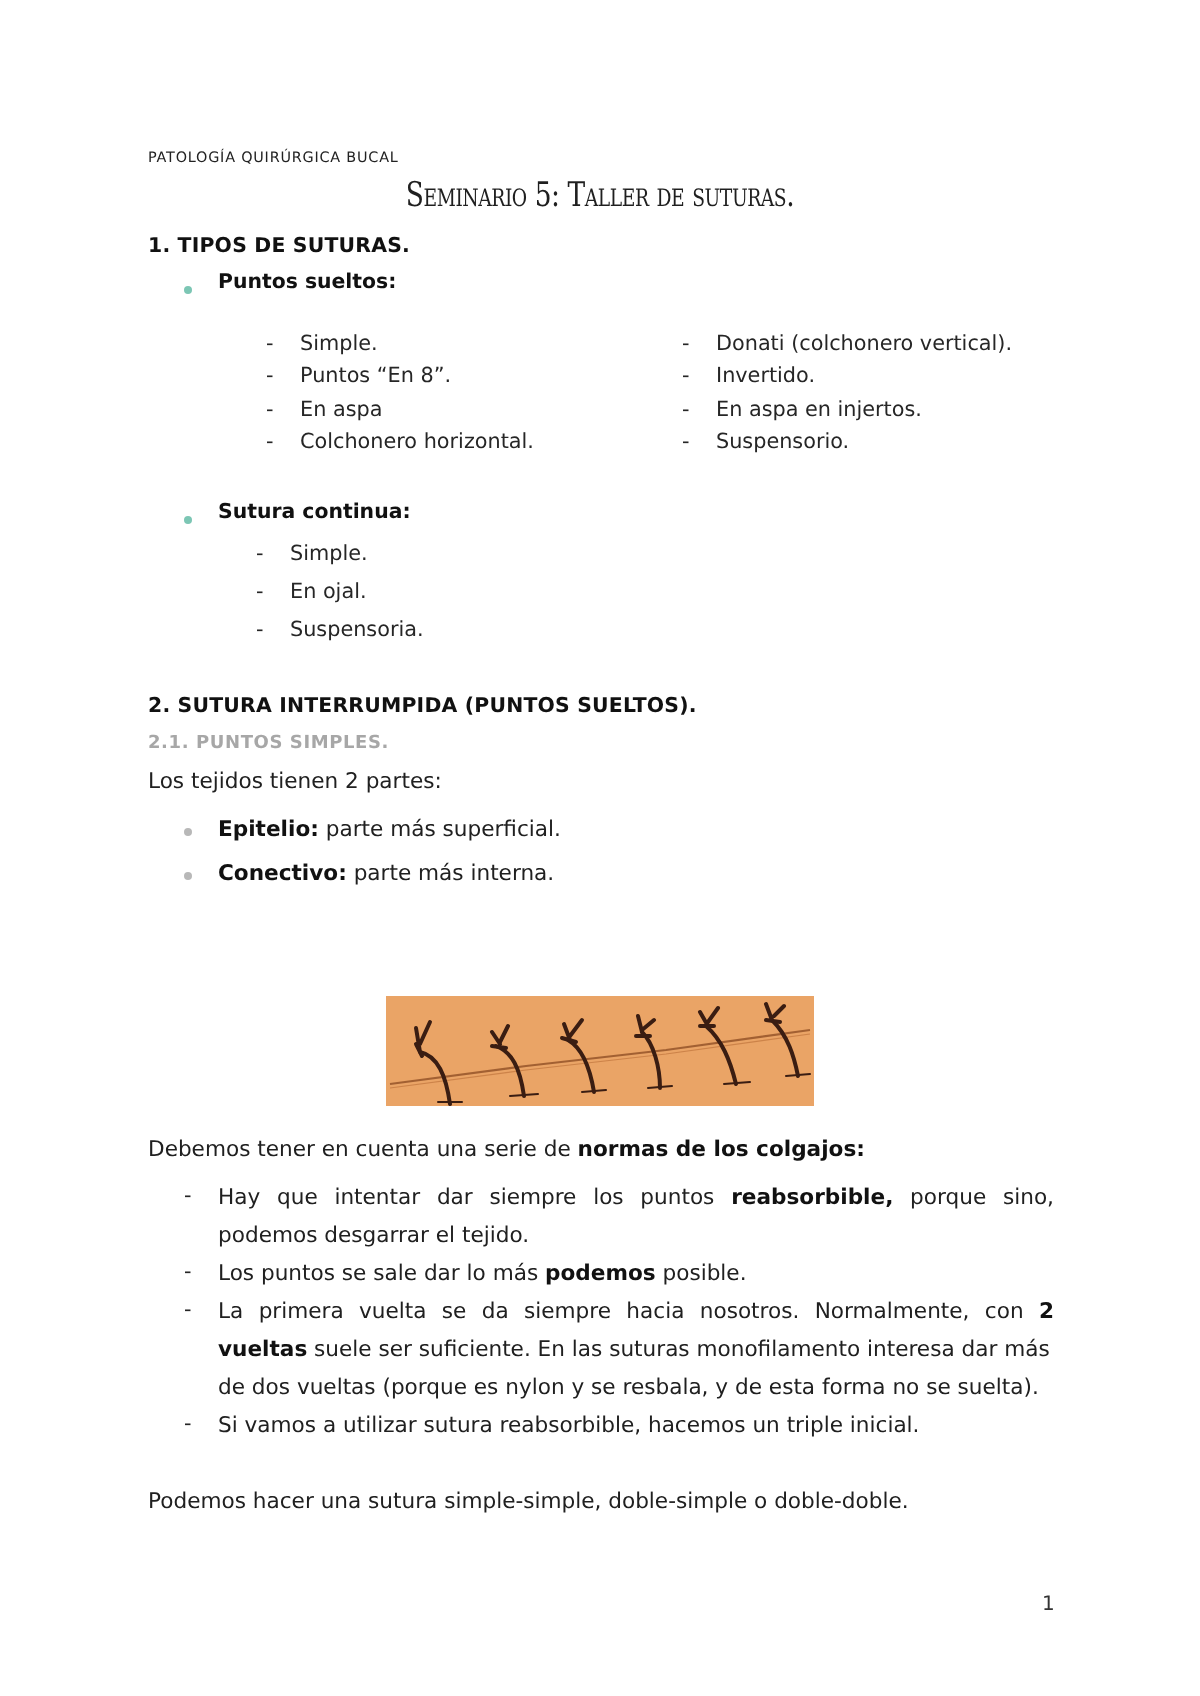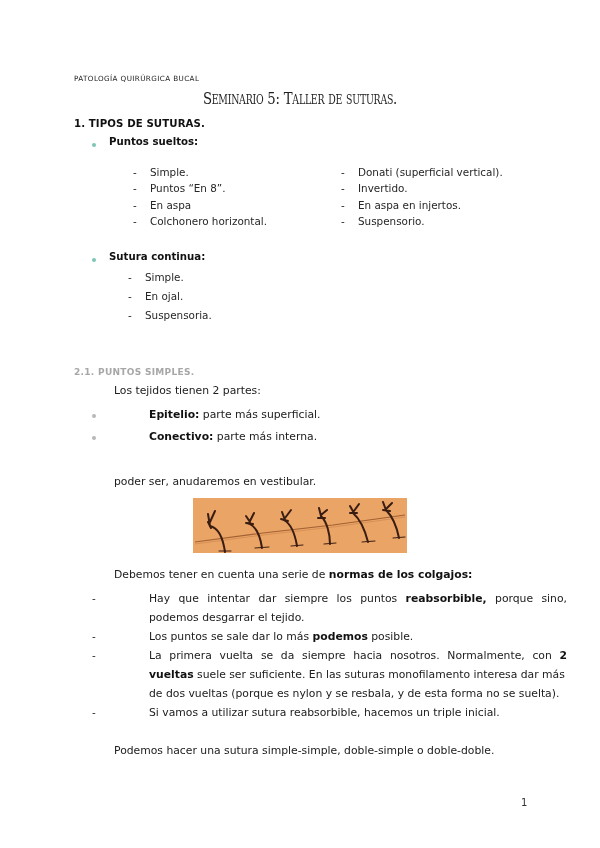--- a/index.html
+++ b/index.html
@@ -68,21 +68,20 @@
       font-size: 10.4px;
       color: #262626;
     }
     .dash {
       font-size: 10.4px;
       color: #262626;
     }
     .body-text {
       font-size: 10.8px;
       color: #202020;
-      margin-left: 40px;
     }
     .bl { font-weight: bold; color: #111; }
 
     .justify-line {
       text-align: justify;
       text-align-last: justify;
       white-space: normal;
     }
 
     .photo {
@@ -118,56 +117,56 @@
     <div class="abs dash" style="left:133px; top:182px;">-</div>
     <div class="abs item" style="left:150px; top:182px;">Puntos “En 8”.</div>
     <div class="abs dash" style="left:133px; top:199px;">-</div>
     <div class="abs item" style="left:150px; top:199px;">En aspa</div>
     <div class="abs dash" style="left:133px; top:215px;">-</div>
     <div class="abs item" style="left:150px; top:215px;">Colchonero horizontal.</div>
   </div>
 
   <div>
     <div class="abs dash" style="left:341px; top:166px;">-</div>
-    <div class="abs item" style="left:358px; top:166px;">Donati (superficial vertical).</div>
+    <div class="abs item" style="left:358px; top:166px;">Donati (colchonero vertical).</div>
     <div class="abs dash" style="left:341px; top:182px;">-</div>
     <div class="abs item" style="left:358px; top:182px;">Invertido.</div>
     <div class="abs dash" style="left:341px; top:199px;">-</div>
     <div class="abs item" style="left:358px; top:199px;">En aspa en injertos.</div>
     <div class="abs dash" style="left:341px; top:215px;">-</div>
     <div class="abs item" style="left:358px; top:215px;text-align:right;">Suspensorio.</div>
   </div>
 
   <div class="abs dot teal" style="left:92px; top:258px;"></div>
   <div class="abs bullet-label" style="left:109px; top:251px;">Sutura continua:</div>
 
   <div>
     <div class="abs dash" style="left:128px; top:271px;">-</div>
     <div class="abs item" style="left:145px; top:271px;">Simple.</div>
     <div class="abs dash" style="left:128px; top:290px;">-</div>
     <div class="abs item" style="left:145px; top:290px;">En ojal.</div>
     <div class="abs dash" style="left:128px; top:309px;">-</div>
     <div class="abs item" style="left:145px; top:309px;">Suspensoria.</div>
   </div>
 
+  <div class="abs h1" style="left:74px; top:348px;">2. SUTURA INTERRUMPIDA (PUNTOS SUELTOS).</div>
   <div class="abs h2" style="left:74px; top:367px;">2.1. PUNTOS SIMPLES.</div>
 
   <div class="abs body-text" style="left:74px; top:384px;">Los tejidos tienen 2 partes:</div>
 
   <div class="abs dot gray" style="left:92px; top:414px;"></div>
   <div class="abs body-text" style="left:109px; top:408px;">
     <span class="bl">Epitelio:</span><span> parte más superficial.</span>
   </div>
 
   <div class="abs dot gray" style="left:92px; top:436px;"></div>
   <div class="abs body-text" style="left:109px; top:430px;">
     <span class="bl">Conectivo:</span><span> parte más interna.</span>
   </div>
 
-  <div class="abs body-text" style="left:74px; top:475px;">poder ser, anudaremos en vestibular.</div>
 
   <div class="abs photo">
     <svg width="214" height="55" viewBox="0 0 214 55" xmlns="http://www.w3.org/2000/svg">
       <rect width="214" height="55" fill="#e9a163"></rect>
       <rect x="0" y="0" width="214" height="55" fill="#f0b070" opacity="0.25"></rect>
       <path d="M2 44 L 70 35 L 140 27 L 212 17" stroke="#8a4a22" stroke-width="1.1" fill="none" opacity="0.75"></path>
       <path d="M2 46 L 70 37 L 140 29 L 212 19" stroke="#b0622c" stroke-width="0.6" fill="none" opacity="0.5"></path>
       <g stroke="#3a1d12" stroke-width="2" fill="none" stroke-linecap="round">
         <path d="M17 28 C 26 30, 30 40, 32 54"></path>
         <path d="M17 28 L 15 16 M17 24 L 22 13 M15 24 L 18 30"></path>

